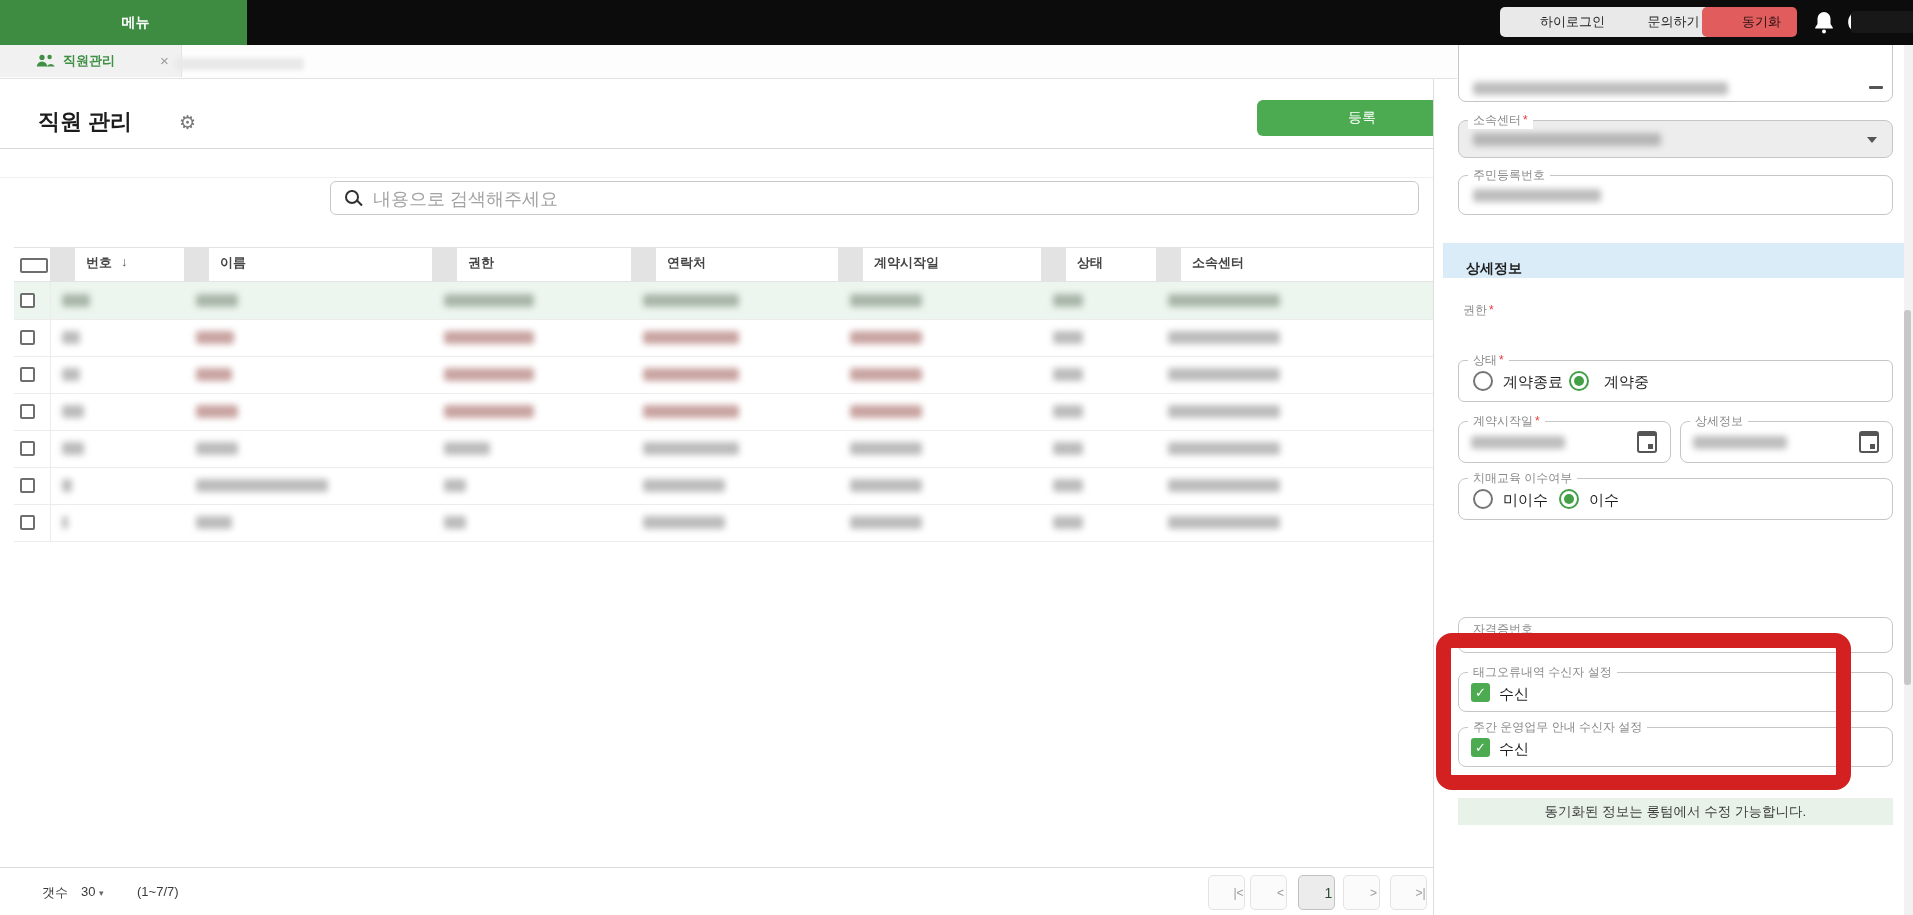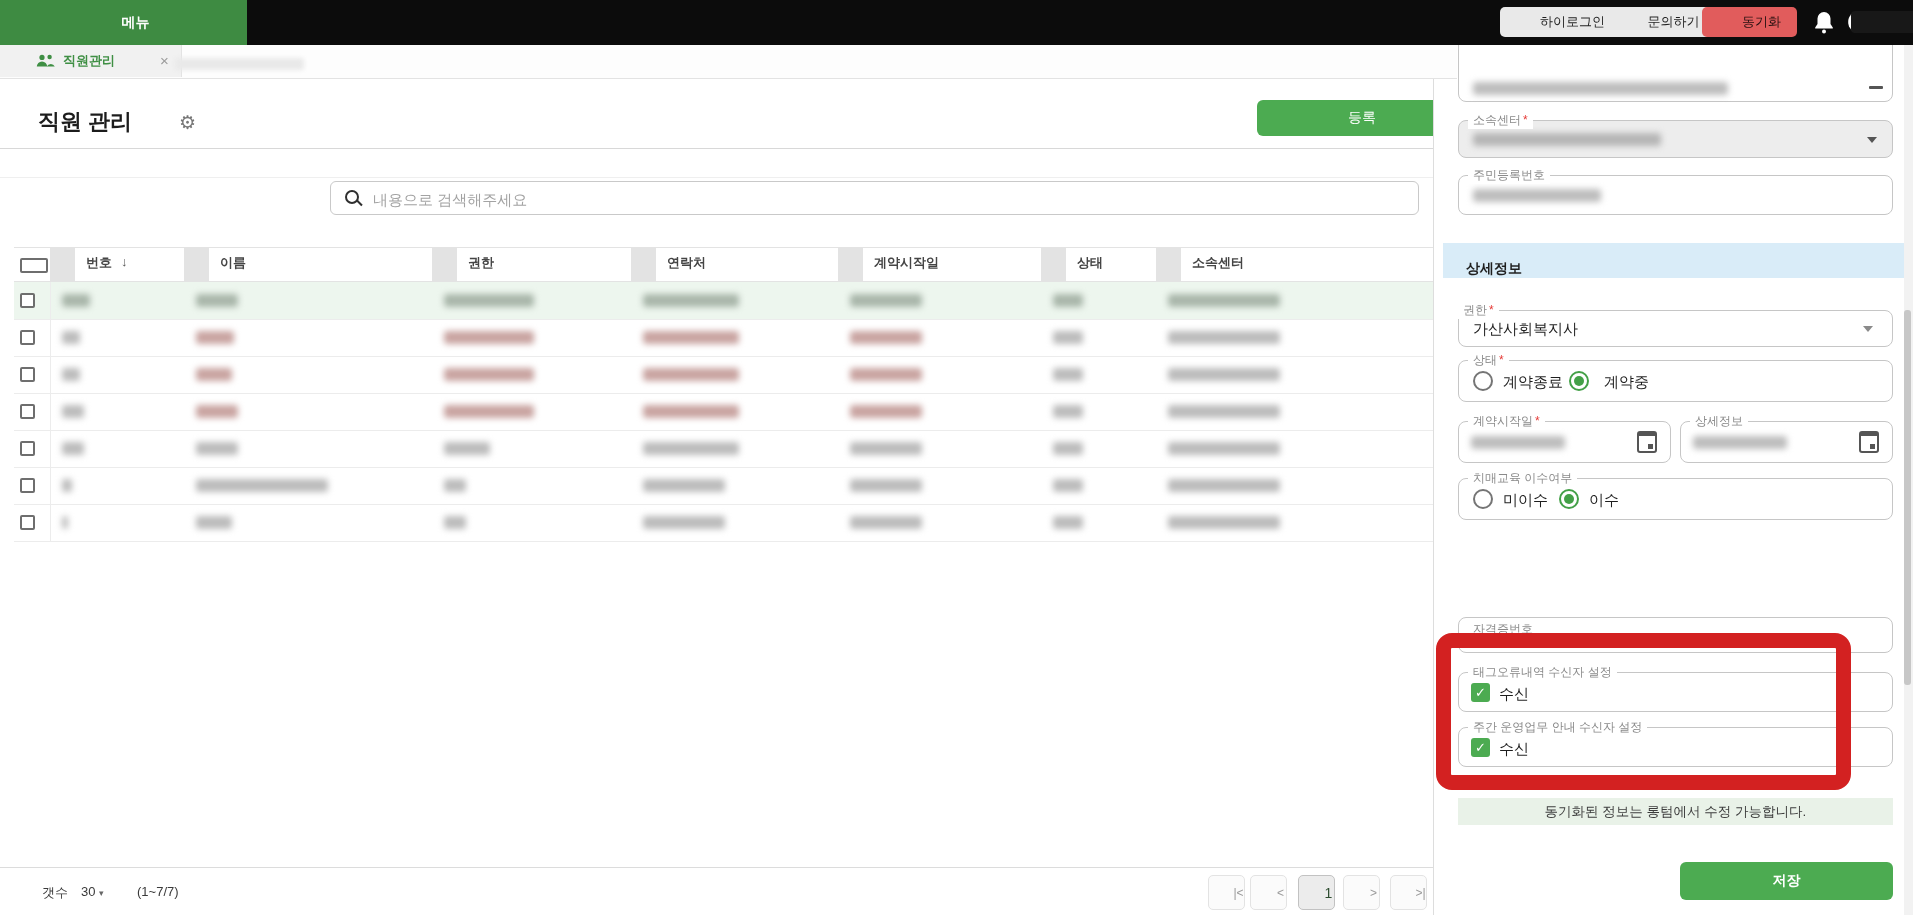--- a/index.html
+++ b/index.html
@@ -32,21 +32,21 @@
            font-size:14px;display:flex;align-items:center;justify-content:center;cursor:pointer;}
   .divider1{left:0;top:70px;width:1433px;height:1px;background:#d8d8d8;}
   .divider2{left:0;top:99px;width:1433px;height:1px;background:#efefef;}
 
   .detail-btn{left:15px;top:103px;width:303px;height:34px;background:#3f3f3f;border-radius:7px;color:#fff;
               font-size:13.5px;font-weight:bold;display:flex;align-items:center;justify-content:center;gap:10px;cursor:pointer;}
   .chev{width:7px;height:7px;border-right:2px solid #fff;border-bottom:2px solid #fff;transform:rotate(45deg);margin-top:-4px;}
   .search-box{left:330px;top:103px;width:1089px;height:34px;border:1px solid #c9c9c9;border-radius:6px;box-sizing:border-box;background:#fff;}
   .mag{position:absolute;left:14px;top:8px;width:10px;height:10px;border:2px solid #2f2f2f;border-radius:50%;}
   .mag::after{content:"";position:absolute;width:7px;height:2px;background:#2f2f2f;transform:rotate(45deg);right:-6px;bottom:-2px;}
-  .search-input{position:absolute;left:40px;top:1px;width:1020px;height:30px;border:none;outline:none;font-size:15px;
+  .search-input{position:absolute;left:40px;top:1px;width:1020px;height:30px;border:none;outline:none;font-size:18px;
                 color:#a16207;font-family:"Liberation Sans",sans-serif;background:transparent;}
   .search-input::placeholder{color:#a3a3a3;}
 
   
   .thead-line-t{left:14px;top:169px;width:1405px;height:1px;background:#e3e3e3;}
   .thead-line-b{left:14px;top:203px;width:1405px;height:1px;background:#e3e3e3;}
   .th{top:176px;font-size:13px;color:#454545;font-weight:bold;}
   .vsep{top:170px;width:1px;height:33px;background:#e3e3e3;}
   .sort-ic{top:176px;font-size:13px;color:#555;}
   .cb{width:15px;height:15px;border:2px solid #6e6e6e;border-radius:2px;background:#fff;box-sizing:border-box;cursor:pointer;}
@@ -285,29 +285,25 @@
       <div class="vblob" style="left:14px;top:13px;width:128px;"></div>
     </div>
 
     <div class="section" style="top:198px;">
       <span>상세정보</span>
     </div>
 
     <div class="flabel" style="left:24px;top:257px;">
       <span>권한</span><span class="req">*</span>
     </div>
-    <div class="fbox" style="left:24px;top:265px;width:435px;height:37px;">
-      <div class="fvalue" style="left:14px;top:9px;">가산사회복지사</div>
-      <div class="caret" style="left:404px;top:15px;border-top-color:#8a8a8a;"></div>
-    </div>
 
     <div class="flabel" style="left:34px;top:307px;">
       <span>상태</span><span class="req">*</span>
     </div>
-    <div class="fbox" style="left:24px;top:315px;width:435px;height:42px;">
+    <div class="fbox" style="left:24px;top:315px;width:435px;height:42px;border-radius:6px;">
       <div class="radio" style="left:14px;top:10px;"></div>
       <div class="rlabel" style="left:44px;top:12px;">계약종료</div>
       <div class="radio sel" style="left:110px;top:10px;"></div>
       <div class="rlabel" style="left:145px;top:12px;">계약중</div>
     </div>
 
     <div class="flabel" style="left:34px;top:368px;">
       <span>계약시작일</span><span class="req">*</span>
     </div>
     <div class="fbox" style="left:24px;top:376px;width:213px;height:42px;">
@@ -348,21 +344,20 @@
 
     <div class="flabel" style="left:34px;top:674px;">
       <span>주간 운영업무 안내 수신자 설정</span>
     </div>
     <div class="fbox" style="left:24px;top:682px;width:435px;height:40px;">
       <div class="chkbox" style="left:12px;top:10px;">✓</div>
       <div class="rlabel" style="left:40px;top:12px;">수신</div>
     </div>
 
     <div class="notice">동기화된 정보는 롱텀에서 수정 가능합니다.</div>
-    <div class="btn-save">저장</div>
   </div>
 
   <div class="abs annotation"></div>
 
   <div class="abs scroll-track">
     <div class="scroll-thumb"></div>
   </div>
 
 </div>
 

